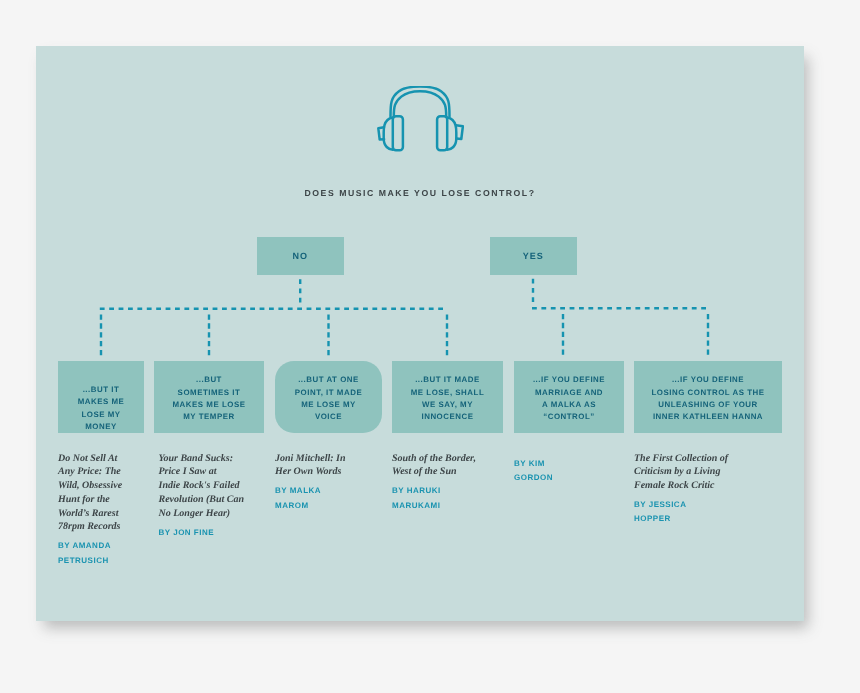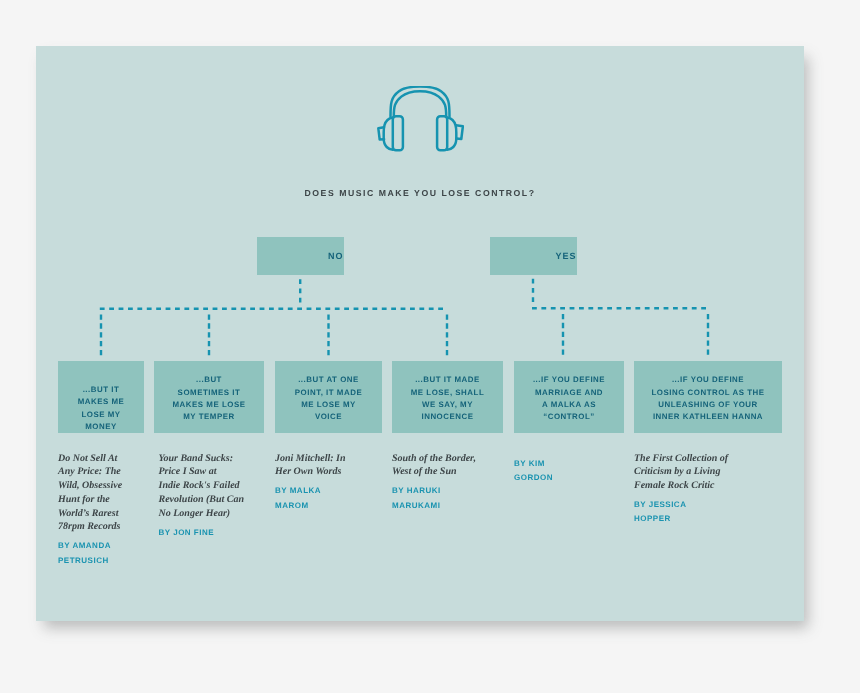--- a/index.html
+++ b/index.html
@@ -1,20 +1,20 @@
 <!DOCTYPE html>
 <html><head>
 <meta charset="utf-8">
 <style>
 html,body{margin:0;padding:0;}
 body{width:860px;height:693px;background:#f5f5f5;font-family:"Liberation Sans",sans-serif;overflow:hidden;position:relative;-webkit-font-smoothing:antialiased;text-rendering:geometricPrecision;}
 #canvas{position:absolute;left:36px;top:46px;width:768px;height:575px;background:#c7dcdb;box-shadow:6px 9px 13px -2px rgba(85,90,90,.36);}
 .icon-wrap{position:absolute;left:340px;top:40px;width:88px;height:66px;}
 .title{position:absolute;left:0;top:141.5px;width:768px;text-align:center;font-size:8.7px;font-weight:bold;letter-spacing:1.52px;color:#3d4548;}
-.decbox{position:absolute;background:#8fc3be;color:#15637a;font-size:9.0px;font-weight:bold;letter-spacing:1.0px;display:flex;align-items:center;justify-content:flex-end;}
+.decbox{position:absolute;background:#8fc3be;color:#15637a;font-size:9.0px;font-weight:bold;letter-spacing:1.0px;display:flex;align-items:center;justify-content:center;}
 .card{position:absolute;background:#8fc3be;color:#15637a;font-size:7.9px;font-weight:bold;letter-spacing:.52px;line-height:12.2px;display:flex;align-items:center;justify-content:center;text-align:center;padding-top:3.5px;box-sizing:border-box;}
 .bookblock{position:absolute;}
 .book{text-align:left;font-family:"Liberation Serif",serif;font-style:italic;font-weight:bold;font-size:10px;line-height:13.76px;color:#3d4548;}
 .byline{text-align:left;font-size:8.0px;font-weight:bold;letter-spacing:.5px;line-height:14.4px;color:#1a93b0;margin-top:5.2px;}
 .ln{display:block;}
 svg.dash line{stroke:#1693b0;stroke-width:2.4;stroke-dasharray:4.8 4.6;}
 svg.dash line.v{stroke-dasharray:5.3 3.55;}
 svg.dash line.s{stroke-dasharray:4.9 4.35;}
 </style>
 </head>
@@ -61,21 +61,21 @@
       </div>
     </div>
   <div class="card" style="left:118px;top:315px;width:110px;height:72px;">
       <div>
         <span class="ln">...BUT</span>
         <span class="ln">SOMETIMES IT</span>
         <span class="ln">MAKES ME LOSE</span>
         <span class="ln">MY TEMPER</span>
       </div>
     </div>
-  <div class="card" style="left:239px;top:315px;width:107px;height:72px;">
+  <div class="card" style="left:239px;top:315px;width:107px;height:72px;border-radius:19px;">
       <div>
         <span class="ln">...BUT AT ONE</span>
         <span class="ln">POINT, IT MADE</span>
         <span class="ln">ME LOSE MY</span>
         <span class="ln">VOICE</span>
       </div>
     </div>
   <div class="card" style="left:356px;top:315px;width:111px;height:72px;">
       <div>
         <span class="ln">...BUT IT MADE</span>

